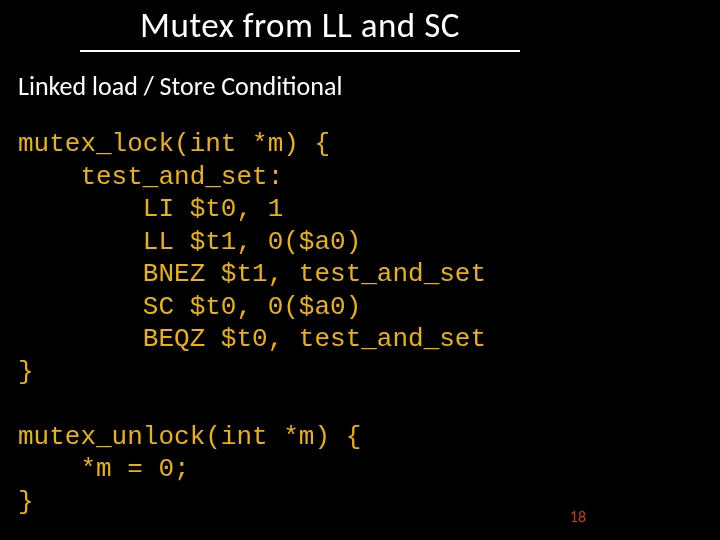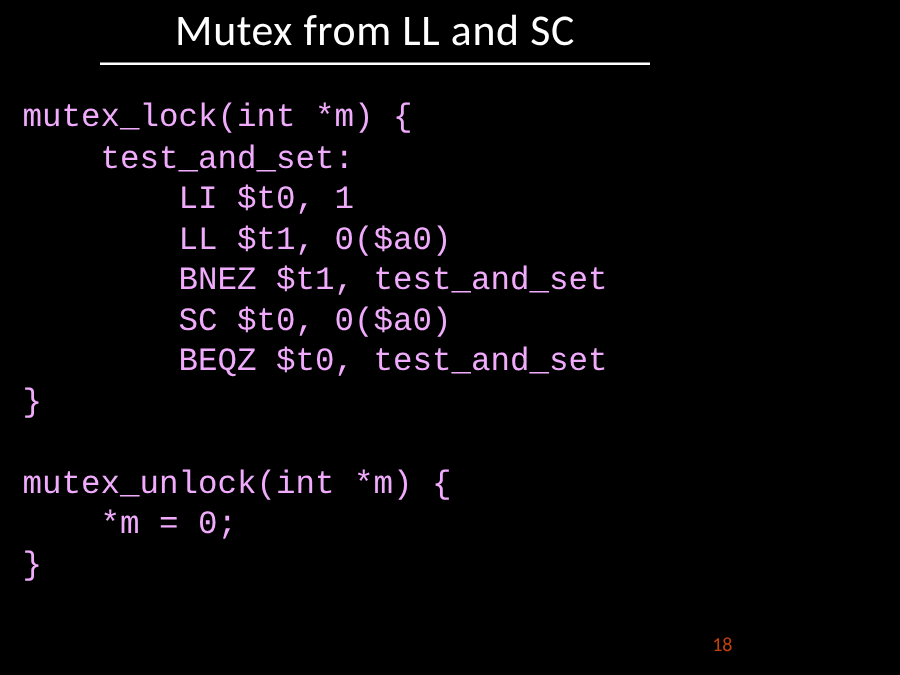--- a/index.html
+++ b/index.html
@@ -29,21 +29,21 @@
     border-bottom: 2px solid #fff;
     padding: 0 60px 4px 60px;
     letter-spacing: 0.5px;
   }
   .subtitle {
     font-size: 26px;
     margin: 18px 0 0 18px;
   }
   .code {
     font-family: Consolas, "Courier New", monospace;
-    color: #f0abfc;
+    color: #eab308;
     font-size: 26px;
     line-height: 1.25;
     margin: 26px 0 0 18px;
     white-space: pre;
   }
   .page-num {
     position: absolute;
     right: 14px;
     bottom: 14px;
     font-size: 16px;
@@ -52,20 +52,21 @@
 </style>
 </head>
 <body>
 
 <div class="slide">
 
   <div class="title-wrap">
     <div class="title">Mutex from LL and SC</div>
   </div>
 
+  <div class="subtitle">Linked load / Store Conditional</div>
 
   <div class="code"><span>mutex_lock(int *m) {</span>
 <span>    test_and_set:</span>
 <span>        LI $t0, 1</span>
 <span>        LL $t1, 0($a0)</span>
 <span>        BNEZ $t1, test_and_set</span>
 <span>        SC $t0, 0($a0)</span>
 <span>        BEQZ $t0, test_and_set</span>
 <span>}</span>
 <span></span>

